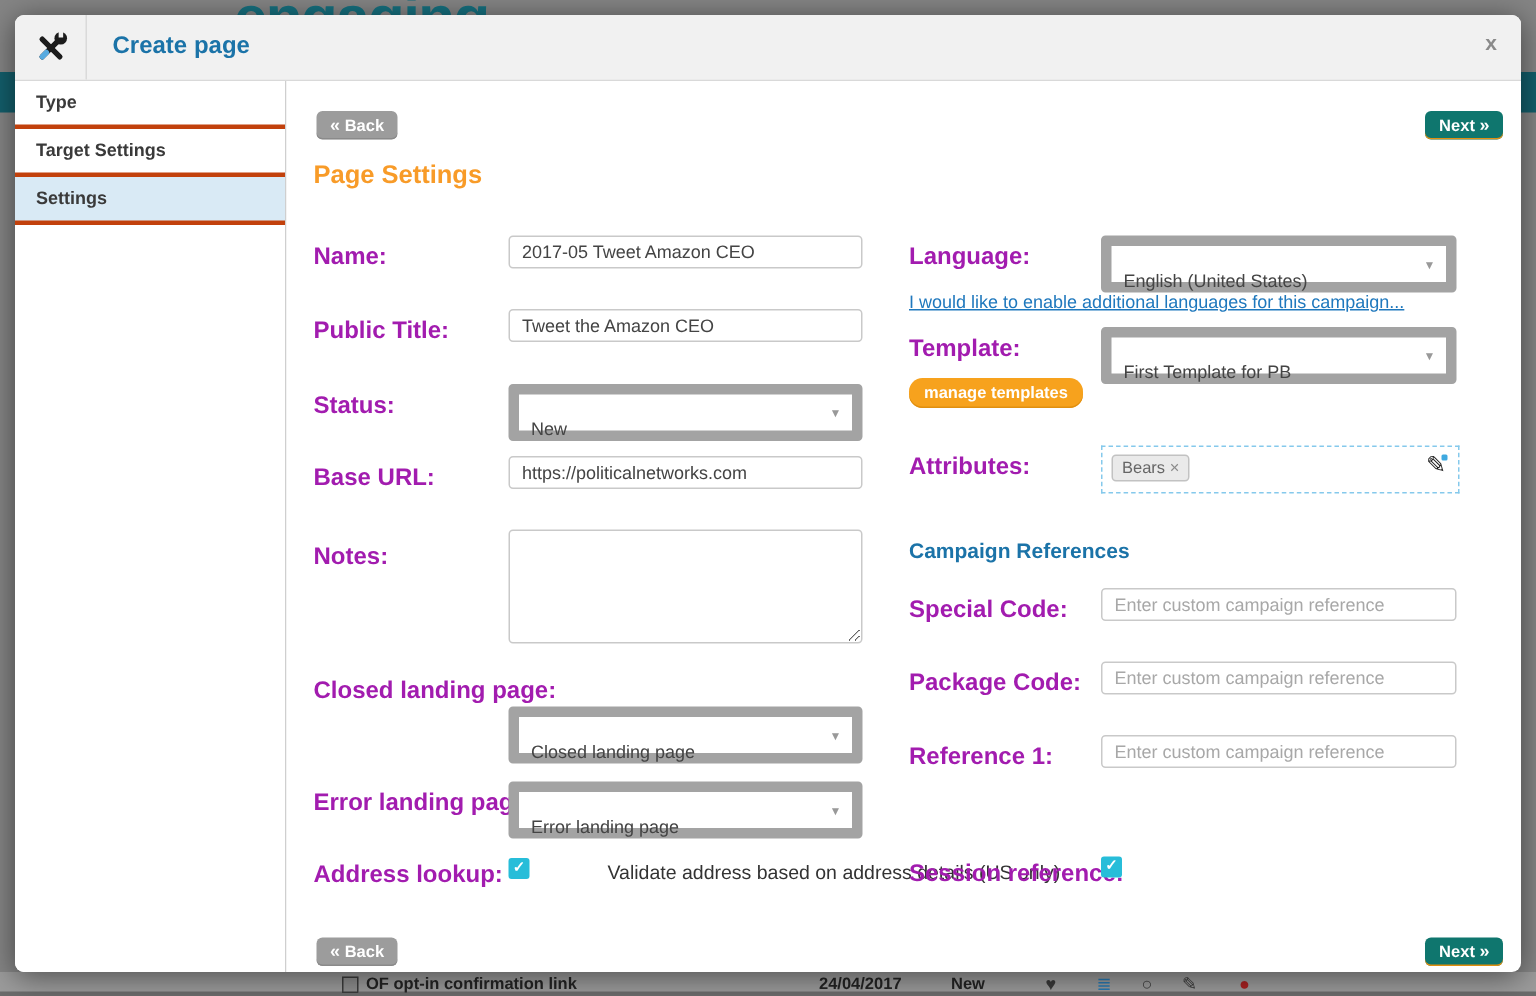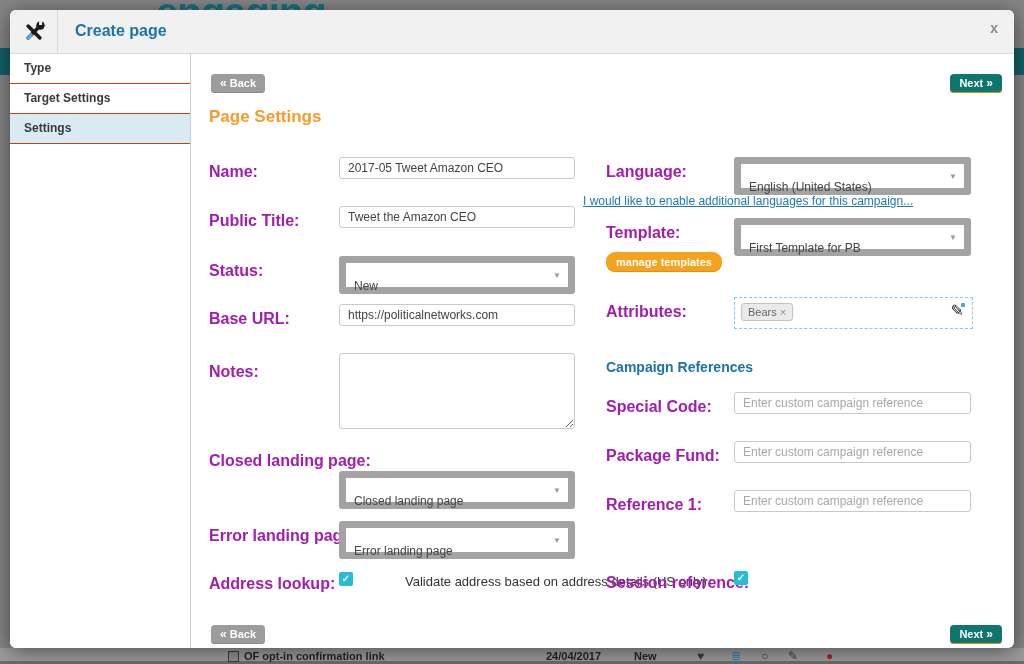--- a/index.html
+++ b/index.html
@@ -15,21 +15,21 @@
   .bico{position:absolute;top:1px;font-size:12px;line-height:14px;}
   .rowbox{position:absolute;left:228px;top:3px;width:9px;height:9px;border:1px solid #3c3c3c;background:#8f8f8f;}
 
   
   .modal{position:absolute;left:10px;top:10px;width:1004px;height:638px;background:#fff;border-radius:6px;box-shadow:0 3px 20px rgba(0,0,0,.5);}
   .mhead{position:relative;height:43px;background:#f1f1f1;border-bottom:1px solid #d9d9d9;border-radius:6px 6px 0 0;}
   .icon-cell{position:absolute;left:0;top:0;width:47px;height:43px;border-right:1px solid #dadada;display:flex;align-items:center;justify-content:center;}
   .mtitle{position:absolute;left:65px;top:12px;font-size:16px;font-weight:bold;color:#1b73a8;}
   .mclose{position:absolute;right:16px;top:11px;font-size:14px;font-weight:bold;color:#8a8a8a;cursor:pointer;line-height:1;}
   .sidebar{position:absolute;left:0;top:44px;bottom:0;width:180px;border-right:1px solid #cfcfcf;background:#fff;border-radius:0 0 0 6px;}
-  .sitem{height:29px;line-height:29px;padding-left:14px;border-bottom:1px solid #c2410c;font-size:12px;font-weight:bold;color:#3a3a3a;cursor:pointer;}
+  .sitem{height:29px;line-height:29px;padding-left:14px;border-bottom:3px solid #c2410c;font-size:12px;font-weight:bold;color:#3a3a3a;cursor:pointer;}
   .sitem.active{background:#d9eaf5;}
   .content{position:absolute;left:181px;top:44px;right:0;bottom:0;}
 
   .btn{position:absolute;height:19px;line-height:19px;border-radius:4px;color:#fff;font-size:11px;font-weight:bold;padding:0 9px;cursor:pointer;white-space:nowrap;}
   .btn-gray{background:#9c9c9c;box-shadow:inset 0 -1px 0 #8a8a8a;}
   .btn-orange{background:#0f766e;box-shadow:inset 0 -1px 0 #e08f10;}
   .chev{font-size:12px;}
 
   .hd-orange{position:absolute;left:18px;top:53px;font-size:17px;font-weight:bold;color:#f89b28;}
   .hd-blue{position:absolute;font-size:14px;font-weight:bold;color:#1b73a8;}
@@ -141,21 +141,21 @@
       <label class="flabel" style="left:18px;top:521px">Address lookup:</label>
       <span class="check" style="left:148px;top:518px">✓</span>
       <span class="cbtext" style="left:170px;top:520px">Validate address based on address details (US only)</span>
 
       <label class="flabel" style="left:415px;top:109px">Language:</label>
       <div class="sel" style="left:543px;top:103px;width:237px">
         <span>English (United States)</span>
         <span class="sel-arrow">▼</span>
       </div>
 
-      <a class="link" style="left:392px;top:140px">I would like to enable additional languages for this campaign...</a>
+      <a class="link" style="left:415px;top:140px">I would like to enable additional languages for this campaign...</a>
 
       <label class="flabel" style="left:415px;top:170px">Template:</label>
       <div class="sel" style="left:543px;top:164px;width:237px">
         <span>First Template for PB</span>
         <span class="sel-arrow">▼</span>
       </div>
 
       <div class="pill" style="left:415px;top:198px">manage templates</div>
 
       <label class="flabel" style="left:415px;top:249px">Attributes:</label>
@@ -163,21 +163,21 @@
         <span class="tag"><span>Bears</span><span class="x">×</span></span>
         <span class="pencil">✎</span>
         <span class="pencil-tip"></span>
       </div>
 
       <div class="hd-blue" style="left:415px;top:305px">Campaign References</div>
 
       <label class="flabel" style="left:415px;top:344px">Special Code:</label>
       <input class="tinput" style="left: 543px; top: 338px; width: 237px;" placeholder="Enter custom campaign reference">
 
-      <label class="flabel" style="left:415px;top:393px">Package Fund:</label>
+      <label class="flabel" style="left:415px;top:393px">Package Code:</label>
       <input class="tinput" style="left: 543px; top: 387px; width: 237px;" placeholder="Enter custom campaign reference">
 
       <label class="flabel" style="left:415px;top:442px">Reference 1:</label>
       <input class="tinput" style="left: 543px; top: 436px; width: 237px;" placeholder="Enter custom campaign reference">
 
       <label class="flabel" style="left:415px;top:520px">Session reference:</label>
       <span class="check" style="left:543px;top:517px">✓</span>
 
       <div class="btn btn-gray" style="left:20px;top:571px">
         <span class="chev">«</span>

